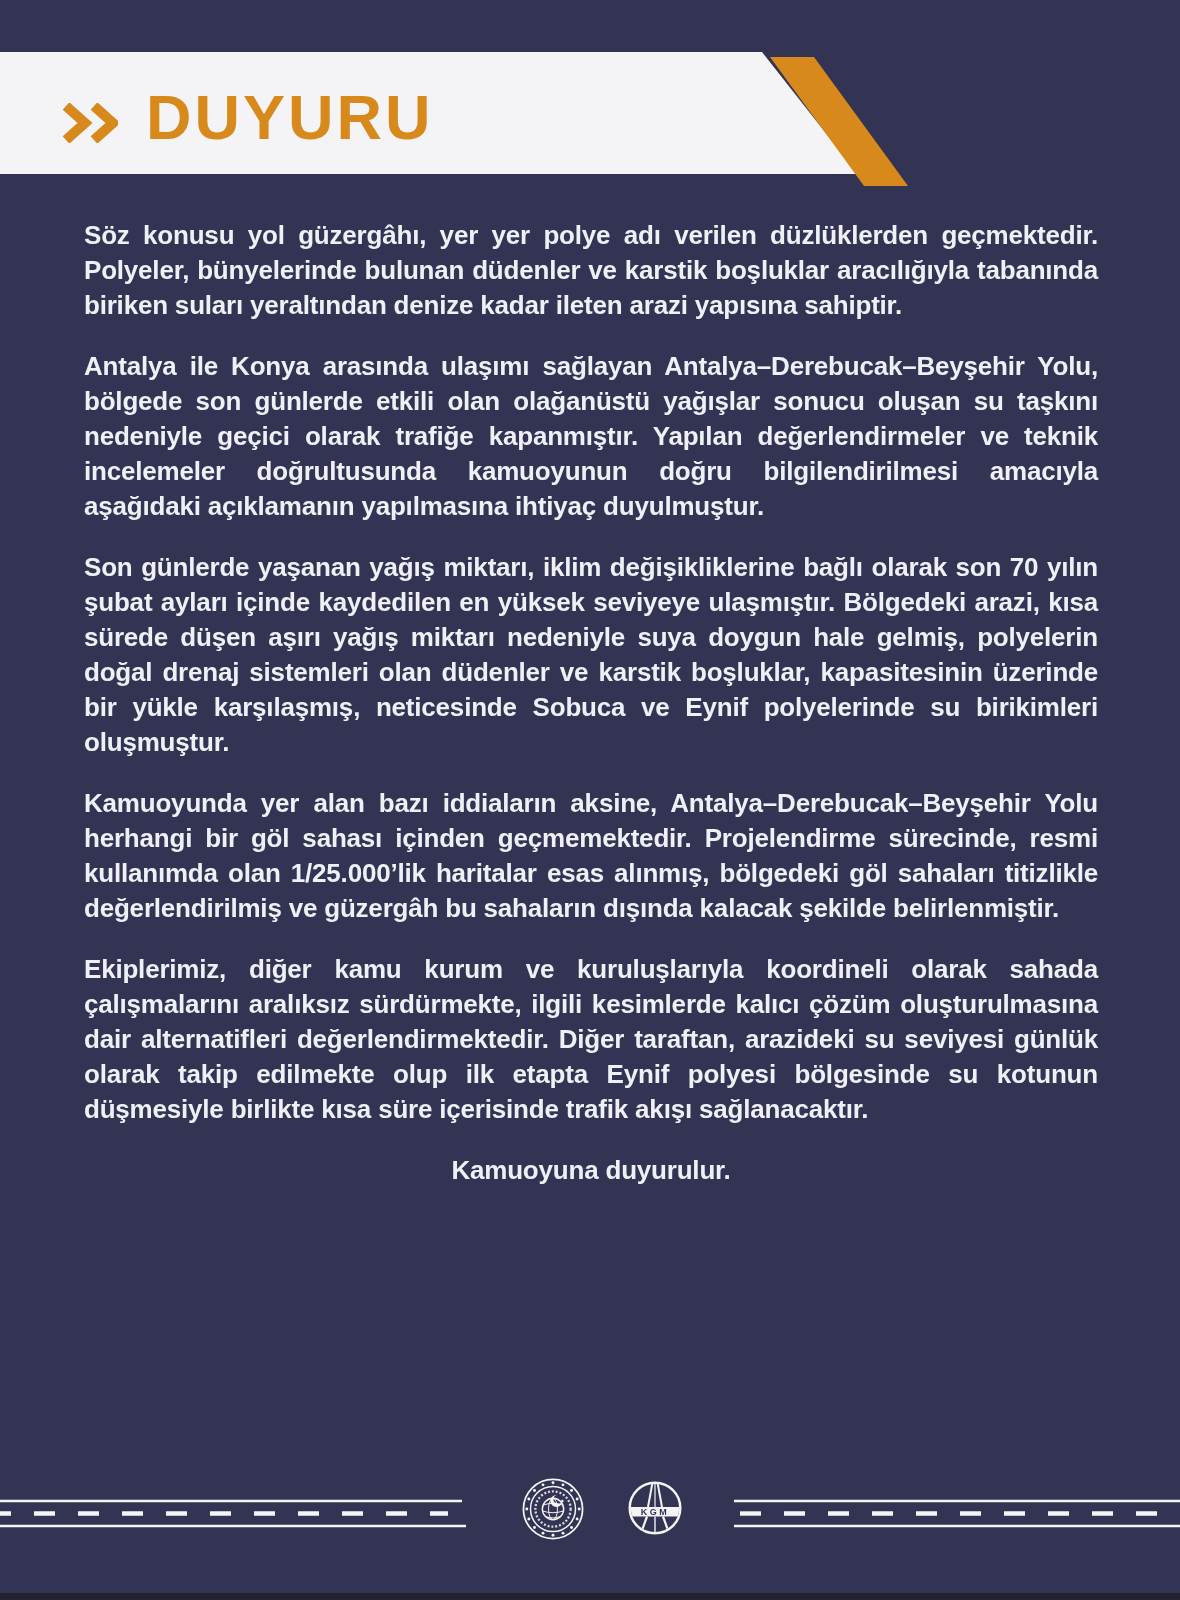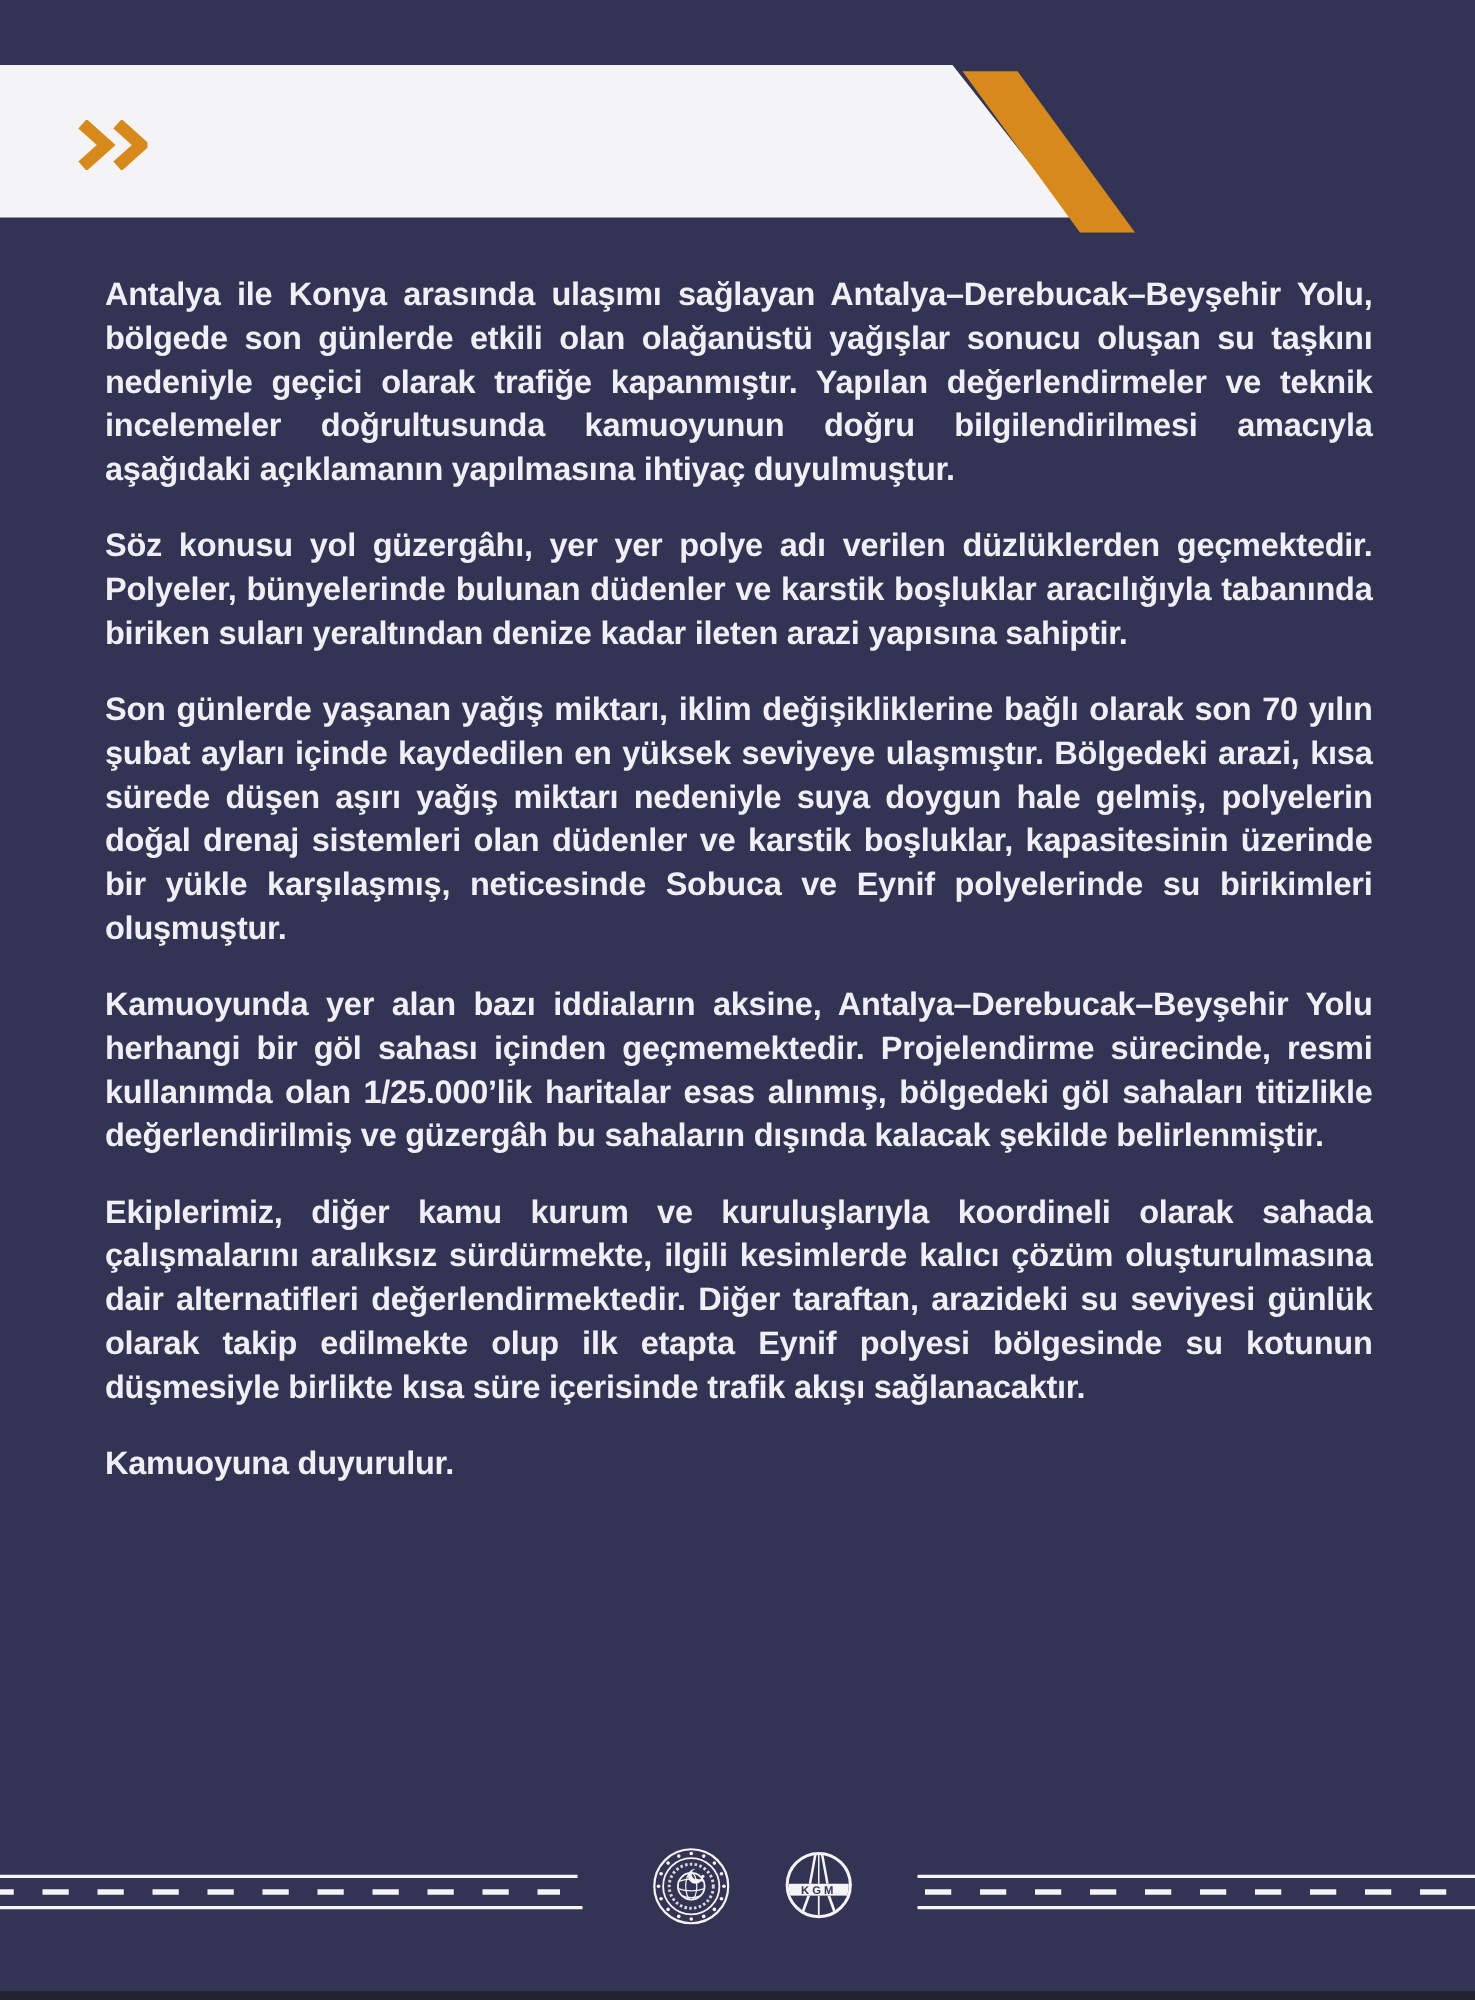--- a/index.html
+++ b/index.html
@@ -30,21 +30,21 @@
   }
   .announcement p {
     margin: 0 0 26px 0;
     font-size: 26px; line-height: 35px;
     font-weight: bold;
     color: #eef0f6;
     text-align: justify;
     letter-spacing: -0.2px;
   }
   .announcement p.closing {
-    text-align: left; margin-top: 4px;
+    text-align: center; margin-top: 4px;
   }
 
   
   .road-svg { position: absolute; left: 0; top: 1492px; display: block; }
   .ministry-seal-svg { position: absolute; left: 521px; top: 1477px; display: block; }
   .kgm-logo-svg { position: absolute; left: 627px; top: 1480px; display: block; }
   .bottom-strip {
     position: absolute; left: 0; bottom: 0; width: 100%; height: 7px;
     background: #232231;
   }
@@ -55,25 +55,26 @@
 <svg class="header-band-svg" width="1180" height="200" viewBox="0 0 1180 200" aria-hidden="true">
   <polygon points="0,52 762,52 858,174 0,174" fill="#f4f4f6"></polygon>
   <polygon points="770,57 814,57 908,186 864,186" fill="#d8891c"></polygon>
 </svg>
 
 <div class="header-content">
   <svg class="chevron-svg" width="56" height="40" viewBox="0 0 56 40" aria-hidden="true">
     <path d="M4 3 L23 20 L4 37" fill="none" stroke="#d8891c" stroke-width="10"></path>
     <path d="M32 3 L51 20 L32 37" fill="none" stroke="#d8891c" stroke-width="10"></path>
   </svg>
+  <div class="page-title">DUYURU</div>
 </div>
 
 <div class="announcement">
+  <p>Söz konusu yol güzergâhı, yer yer polye adı verilen düzlüklerden geçmektedir. Polyeler, bünyelerinde bulunan düdenler ve karstik boşluklar aracılığıyla tabanında biriken suları yeraltından denize kadar ileten arazi yapısına sahiptir.</p>
   <p>Antalya ile Konya arasında ulaşımı sağlayan Antalya–Derebucak–Beyşehir Yolu, bölgede son günlerde etkili olan olağanüstü yağışlar sonucu oluşan su taşkını nedeniyle geçici olarak trafiğe kapanmıştır. Yapılan değerlendirmeler ve teknik incelemeler doğrultusunda kamuoyunun doğru bilgilendirilmesi amacıyla aşağıdaki açıklamanın yapılmasına ihtiyaç duyulmuştur.</p>
-  <p>Söz konusu yol güzergâhı, yer yer polye adı verilen düzlüklerden geçmektedir. Polyeler, bünyelerinde bulunan düdenler ve karstik boşluklar aracılığıyla tabanında biriken suları yeraltından denize kadar ileten arazi yapısına sahiptir.</p>
   <p>Son günlerde yaşanan yağış miktarı, iklim değişikliklerine bağlı olarak son 70 yılın şubat ayları içinde kaydedilen en yüksek seviyeye ulaşmıştır. Bölgedeki arazi, kısa sürede düşen aşırı yağış miktarı nedeniyle suya doygun hale gelmiş, polyelerin doğal drenaj sistemleri olan düdenler ve karstik boşluklar, kapasitesinin üzerinde bir yükle karşılaşmış, neticesinde Sobuca ve Eynif polyelerinde su birikimleri oluşmuştur.</p>
   <p>Kamuoyunda yer alan bazı iddiaların aksine, Antalya–Derebucak–Beyşehir Yolu herhangi bir göl sahası içinden geçmemektedir. Projelendirme sürecinde, resmi kullanımda olan 1/25.000’lik haritalar esas alınmış, bölgedeki göl sahaları titizlikle değerlendirilmiş ve güzergâh bu sahaların dışında kalacak şekilde belirlenmiştir.</p>
   <p>Ekiplerimiz, diğer kamu kurum ve kuruluşlarıyla koordineli olarak sahada çalışmalarını aralıksız sürdürmekte, ilgili kesimlerde kalıcı çözüm oluşturulmasına dair alternatifleri değerlendirmektedir. Diğer taraftan, arazideki su seviyesi günlük olarak takip edilmekte olup ilk etapta Eynif polyesi bölgesinde su kotunun düşmesiyle birlikte kısa süre içerisinde trafik akışı sağlanacaktır.</p>
   <p class="closing">Kamuoyuna duyurulur.</p>
 </div>
 
 <svg class="road-svg" width="1180" height="44" viewBox="0 0 1180 44" aria-hidden="true">
 
   <line x1="0" y1="9" x2="462" y2="9" stroke="#f4f4f6" stroke-width="2.6"></line>
   <line x1="0" y1="21.5" x2="448" y2="21.5" stroke="#f4f4f6" stroke-width="4.4" stroke-dasharray="21 23" stroke-dashoffset="10"></line>

